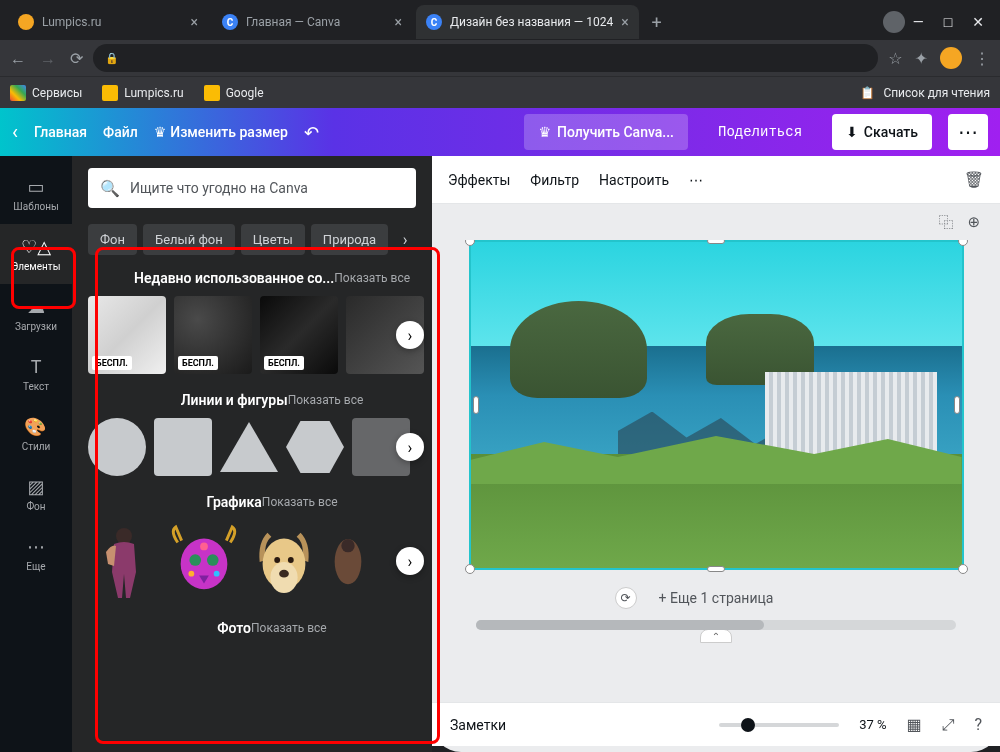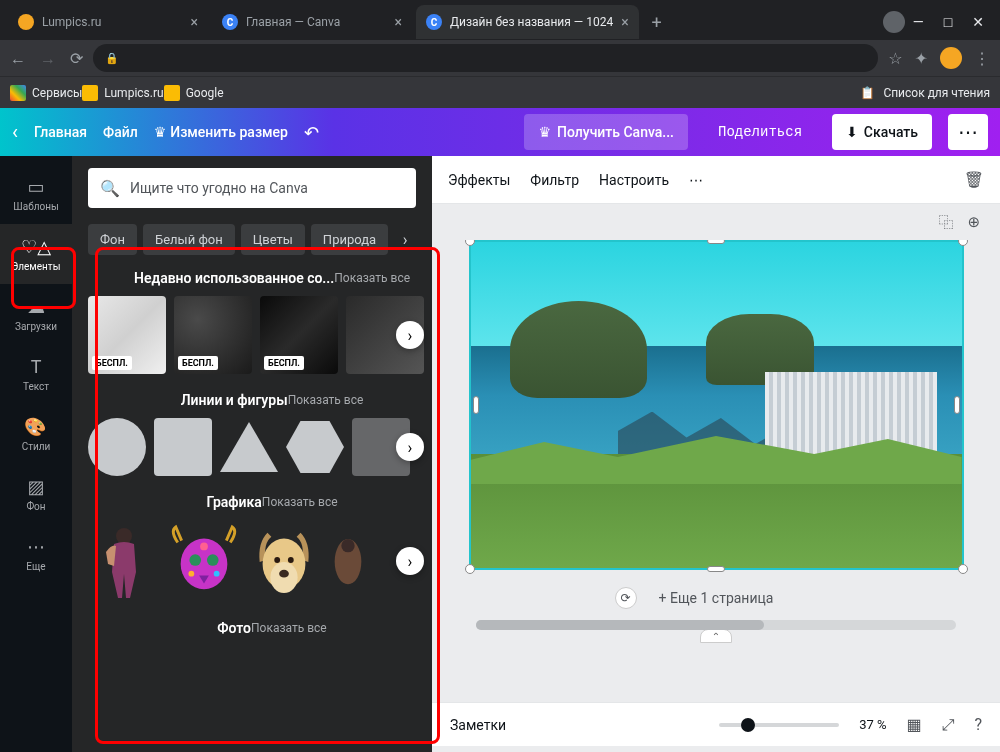--- a/index.html
+++ b/index.html
@@ -25,21 +25,21 @@
 .nav-icons { display: flex; gap: 14px; color: #9aa0a6; align-items: center; }
 .nav-icons span { cursor: pointer; font-size: 16px; }
 .url-field { flex: 1; height: 28px; background: #202124; border-radius: 14px; display: flex; align-items: center; padding: 0 12px; color: #9aa0a6; font-size: 13px; gap: 8px; }
 .url-field .lock { font-size: 11px; }
 .url-field .domain { color: #e8eaed; }
 .addr-right { display: flex; gap: 12px; color: #9aa0a6; align-items: center; }
 .addr-right .avatar { width: 22px; height: 22px; border-radius: 50%; background: #f5a623; }
 
 
 .bookmarks { height: 32px; background: #35363a; border-top: 1px solid #2a2b2e; display: flex; align-items: center; padding: 0 10px; gap: 18px; color: #e8eaed; font-size: 12px; justify-content: space-between; }
-.bm-left { display: flex; gap: 0; align-items: center; }
+.bm-left { display: flex; gap: 20px; align-items: center; }
 .bm-item { display: flex; align-items: center; gap: 6px; cursor: pointer; }
 .bm-item .bicon { width: 16px; height: 16px; }
 .bicon.apps { background: linear-gradient(45deg, #ea4335, #fbbc04, #34a853, #4285f4); border-radius: 2px; }
 .bicon.folder { background: #fbbc04; border-radius: 2px; }
 .bm-right { display: flex; align-items: center; gap: 8px; color: #e8eaed; }
 
 
 .canva-top { height: 48px; background: linear-gradient(90deg, #00c4cc, #5a32e6, #7d2ae8, #a020f0); display: flex; align-items: center; padding: 0 12px; gap: 16px; color: #fff; font-size: 14px; }
 .canva-top .back { font-size: 20px; cursor: pointer; }
 .canva-top .link { cursor: pointer; font-weight: 500; }
@@ -86,21 +86,21 @@
 .shapes .shape { width: 58px; height: 58px; background: #c7cacd; flex-shrink: 0; }
 .shape.circle { border-radius: 50%; }
 .shape.square { border-radius: 4px; }
 .shape.triangle { background: transparent; width: 0; height: 0; border-left: 29px solid transparent; border-right: 29px solid transparent; border-bottom: 50px solid #c7cacd; }
 .shape.hexagon { clip-path: polygon(25% 5%, 75% 5%, 100% 50%, 75% 95%, 25% 95%, 0% 50%); }
 .shape.square2 { border-radius: 4px; opacity: 0.4; }
 
 .graphics .gitem { width: 72px; height: 82px; flex-shrink: 0; display: flex; align-items: center; justify-content: center; }
 
 
-.canvas-wrap { flex: 1; background: #ebecee; display: flex; flex-direction: column; position: relative; }
+.canvas-wrap { flex: 1; background: #ebecee; display: flex; flex-direction: column; position: relative; border-radius: 29px; }
 .toolbar { height: 48px; background: #fff; display: flex; align-items: center; padding: 0 16px; gap: 20px; font-size: 14px; color: #0e1318; border-bottom: 1px solid #e4e6e8; }
 .toolbar .tlink { cursor: pointer; }
 .toolbar .tspacer { flex: 1; }
 .toolbar .trash { cursor: pointer; font-size: 16px; color: #52565b; }
 .subbar { height: 36px; display: flex; justify-content: flex-end; align-items: center; padding: 0 20px; gap: 14px; color: #52565b; }
 .subbar span { cursor: pointer; font-size: 15px; }
 
 .canvas-stage { flex: 1; display: flex; flex-direction: column; align-items: center; padding: 0 20px; overflow: hidden; }
 .artboard { width: 495px; height: 330px; background: #fff; position: relative; border: 2px solid #23c4cc; }
 .artboard .handle { width: 10px; height: 10px; background: #fff; border: 1px solid #888; border-radius: 50%; position: absolute; }

